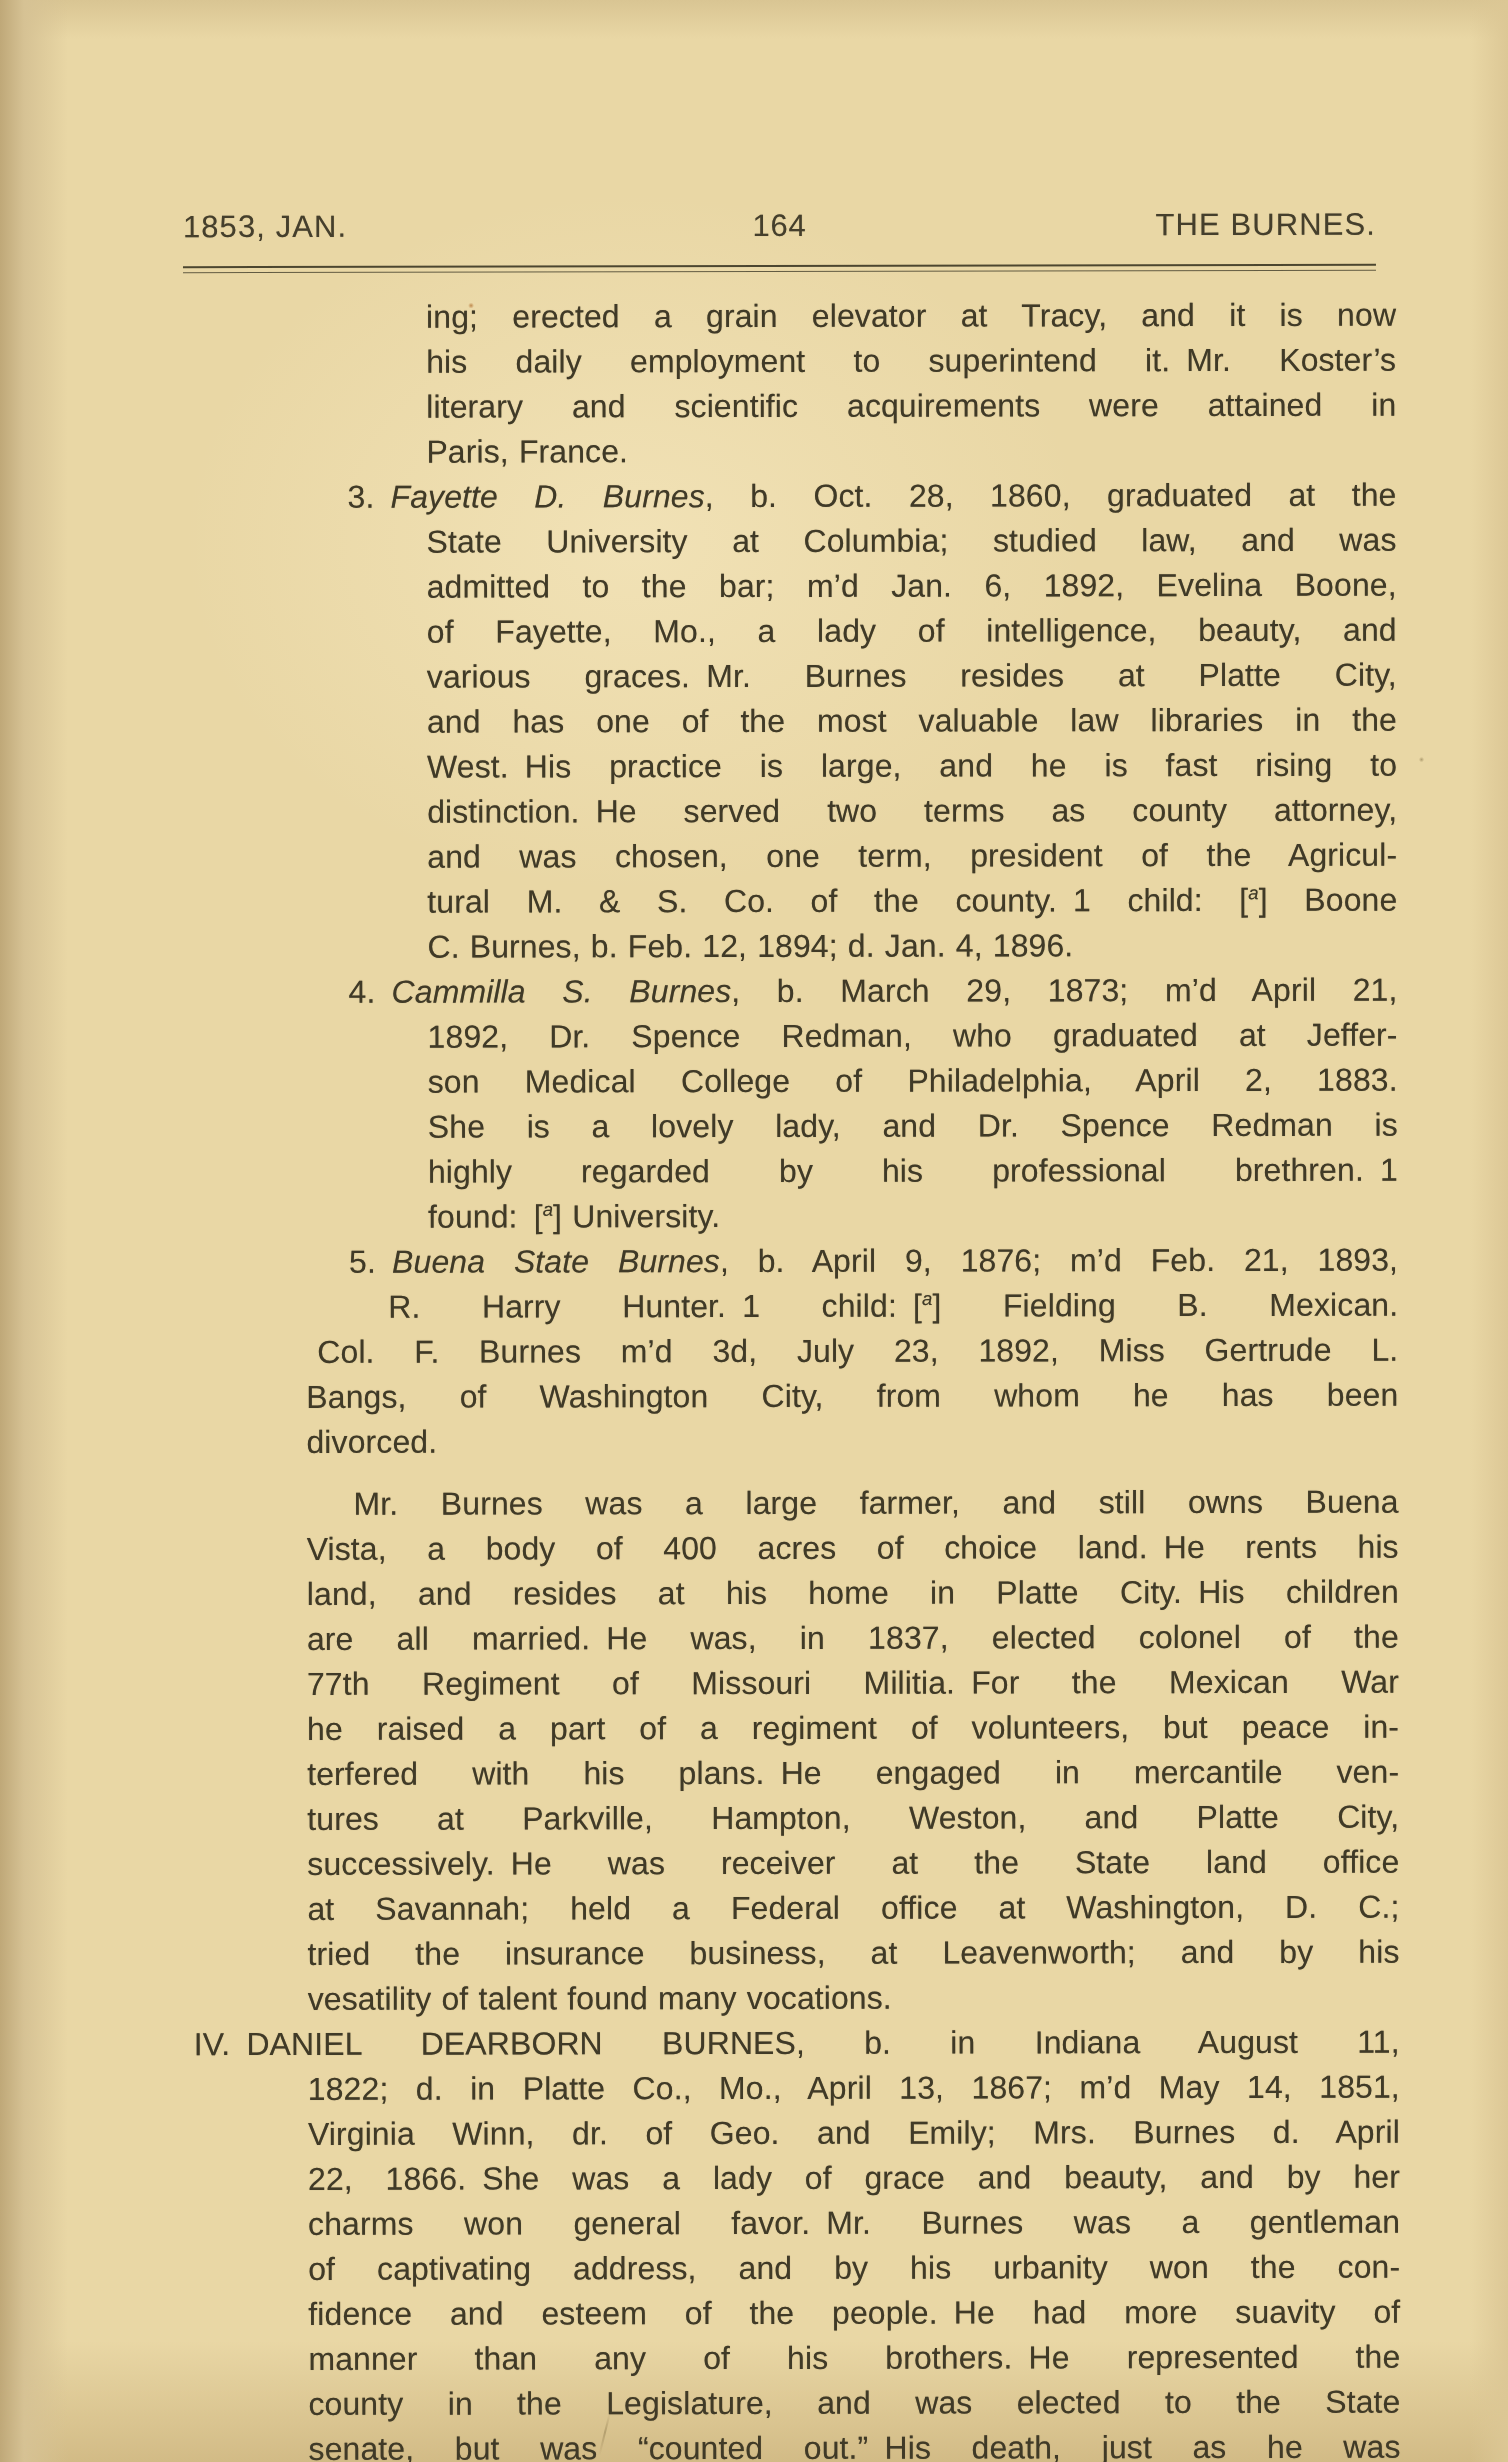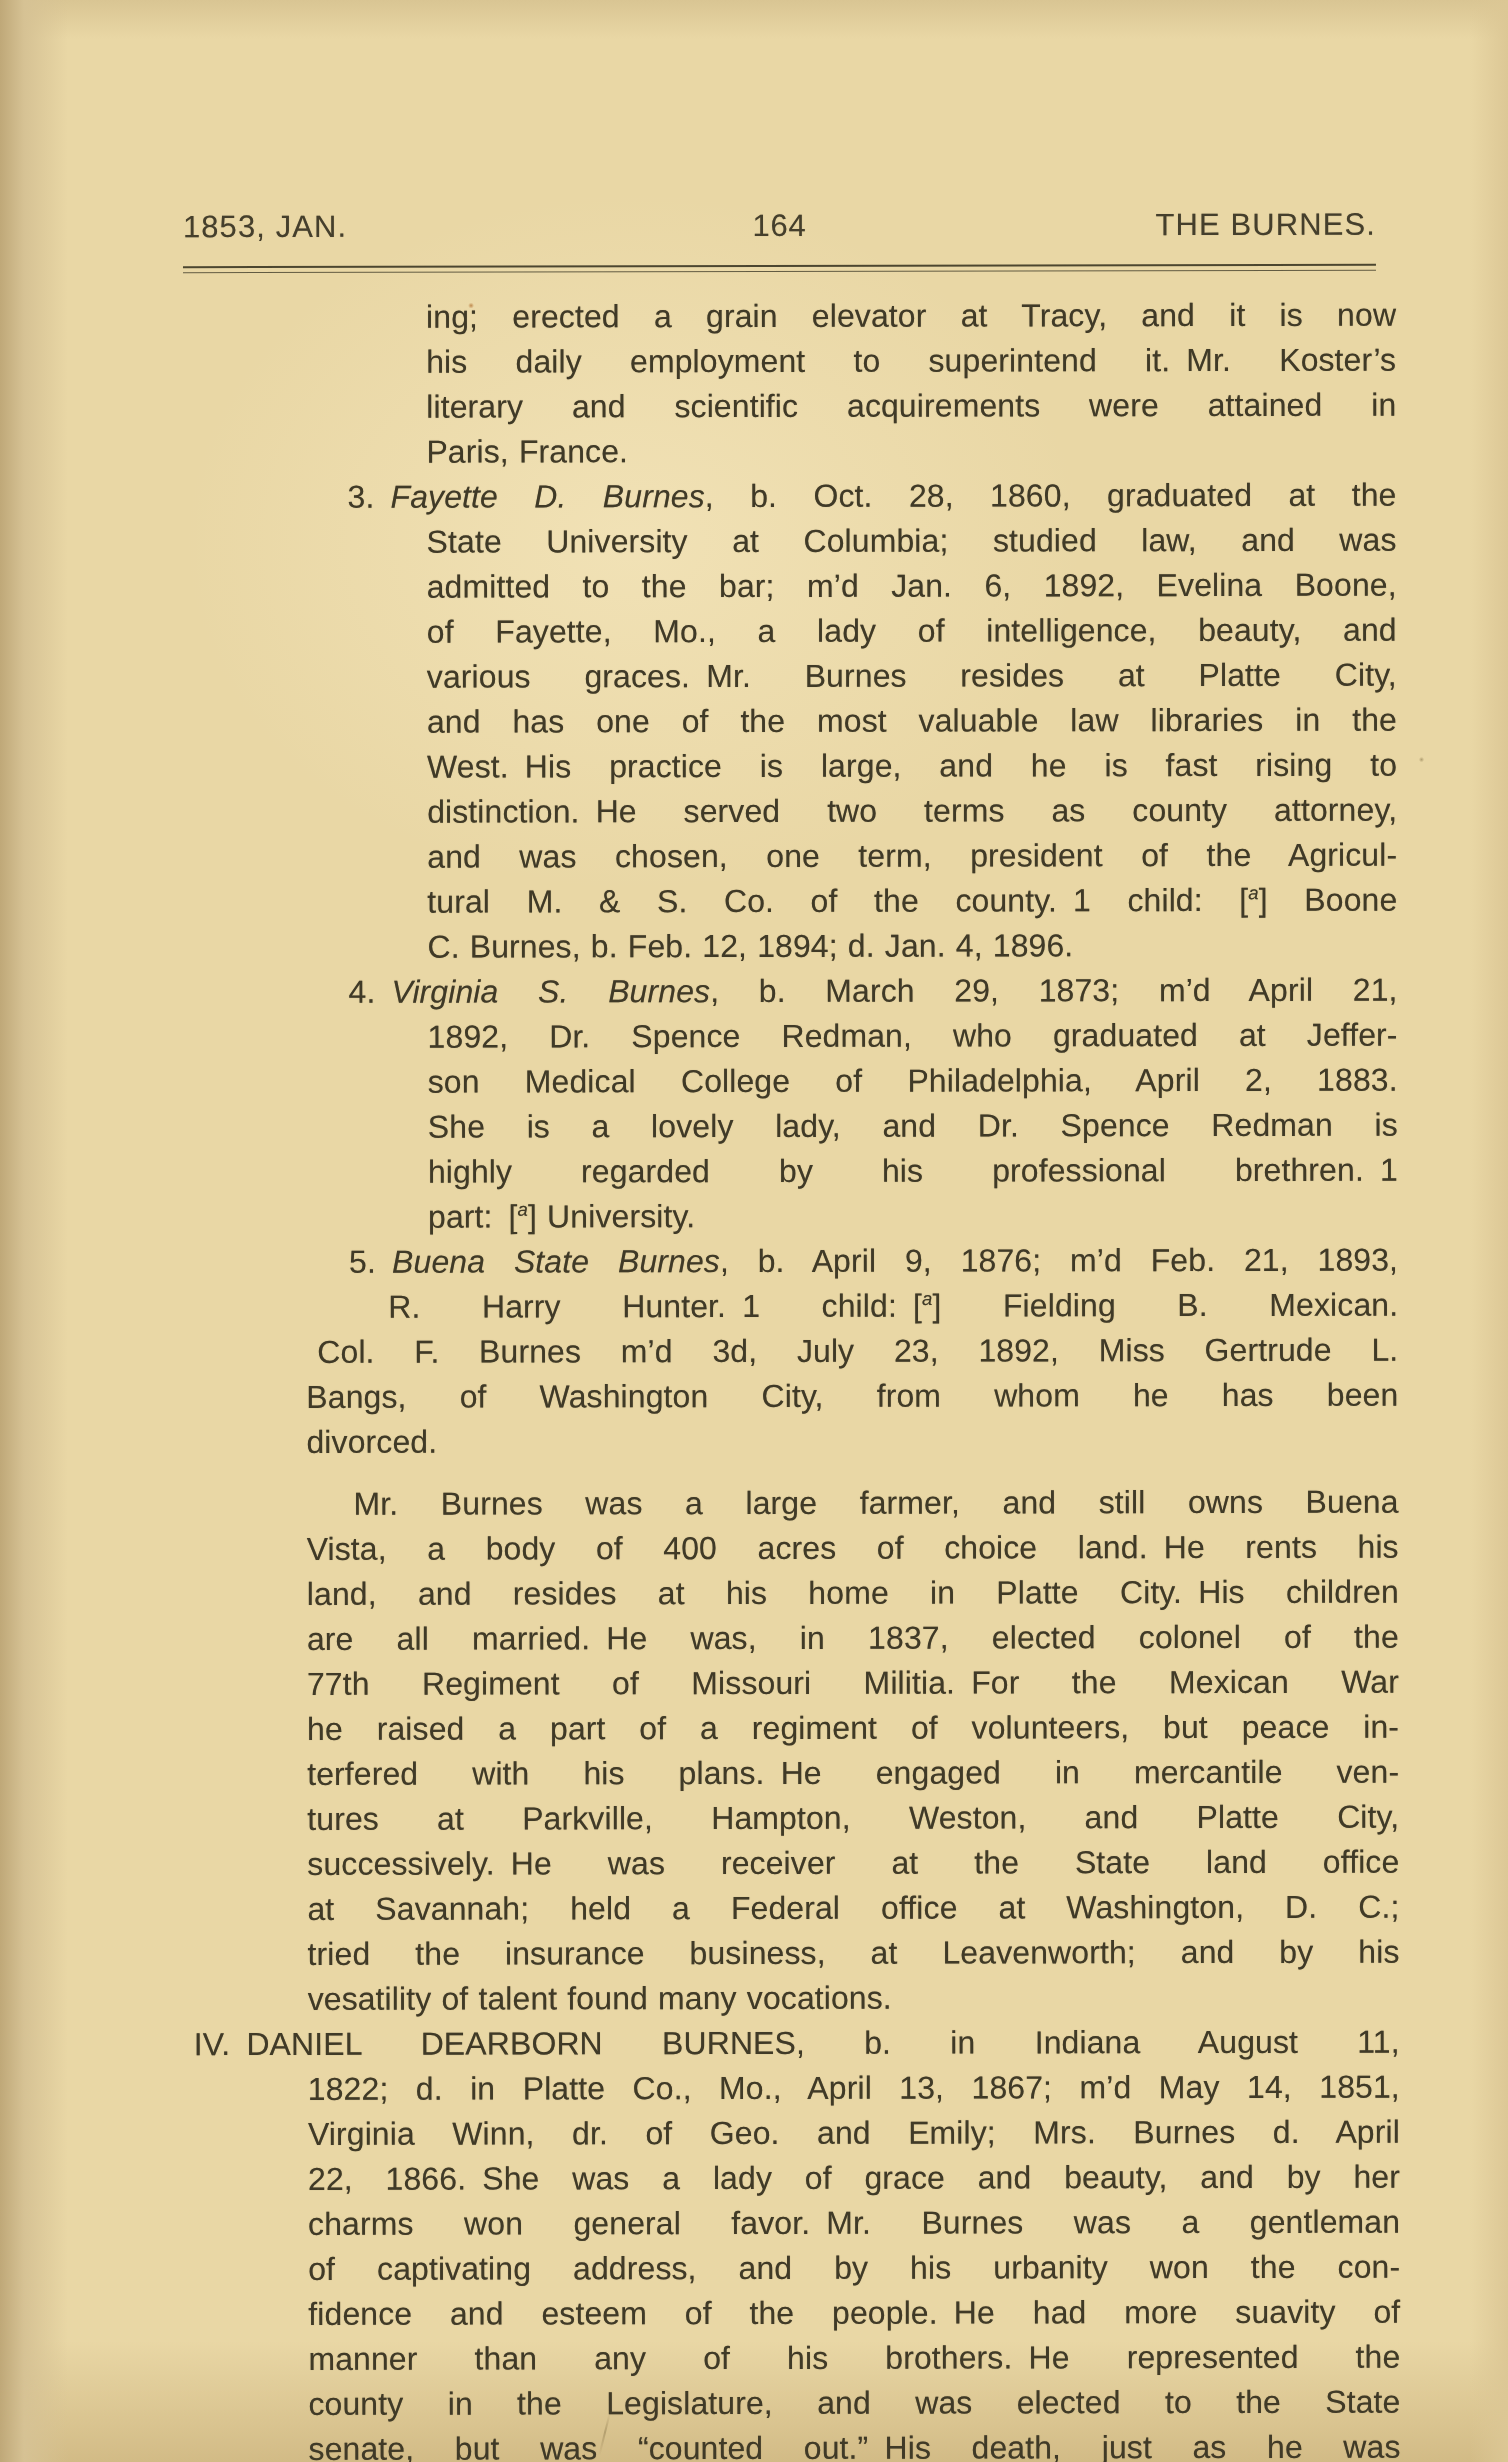--- a/index.html
+++ b/index.html
@@ -89,26 +89,26 @@
       <div class="line m-cont">admitted to the bar; m’d Jan. 6, 1892, Evelina Boone,</div>
       <div class="line m-cont">of Fayette, Mo., a lady of intelligence, beauty, and</div>
       <div class="line m-cont">various graces. Mr. Burnes resides at Platte City,</div>
       <div class="line m-cont">and has one of the most valuable law libraries in the</div>
       <div class="line m-cont">West. His practice is large, and he is fast rising to</div>
       <div class="line m-cont">distinction. He served two terms as county attorney,</div>
       <div class="line m-cont">and was chosen, one term, president of the Agricul-</div>
       <div class="line m-cont"><span>tural M. &amp; S. Co. of the county. 1 child: [</span><span class="sup">a</span><span>] Boone</span></div>
       <div class="line m-cont nj">C. Burnes, b. Feb. 12, 1894; d. Jan. 4, 1896.</div>
 
-      <div class="line m-num"><span>4. </span><span class="it">Virginia S. Burnes</span><span>, b. March 29, 1873; m’d April 21,</span></div>
+      <div class="line m-num"><span>4. </span><span class="it">Cammilla S. Burnes</span><span>, b. March 29, 1873; m’d April 21,</span></div>
       <div class="line m-cont">1892, Dr. Spence Redman, who graduated at Jeffer-</div>
       <div class="line m-cont">son Medical College of Philadelphia, April 2, 1883.</div>
       <div class="line m-cont">She is a lovely lady, and Dr. Spence Redman is</div>
       <div class="line m-cont">highly regarded by his professional brethren. 1</div>
-      <div class="line m-cont nj"><span>part: [</span><span class="sup">a</span><span>] University.</span></div>
+      <div class="line m-cont nj"><span>found: [</span><span class="sup">a</span><span>] University.</span></div>
 
       <div class="line m-num"><span>5. </span><span class="it">Buena State Burnes</span><span>, b. April 9, 1876; m’d Feb. 21, 1893,</span></div>
       <div class="line m-hunter"><span>R. Harry Hunter. 1 child: [</span><span class="sup">a</span><span>] Fielding B. Mexican.</span></div>
 
       <div class="line m-par-sm">Col. F. Burnes m’d 3d, July 23, 1892, Miss Gertrude L.</div>
       <div class="line m-body">Bangs, of Washington City, from whom he has been</div>
       <div class="line m-body nj">divorced.</div>
 
       <div class="line m-par gap">Mr. Burnes was a large farmer, and still owns Buena</div>
       <div class="line m-body">Vista, a body of 400 acres of choice land. He rents his</div>

